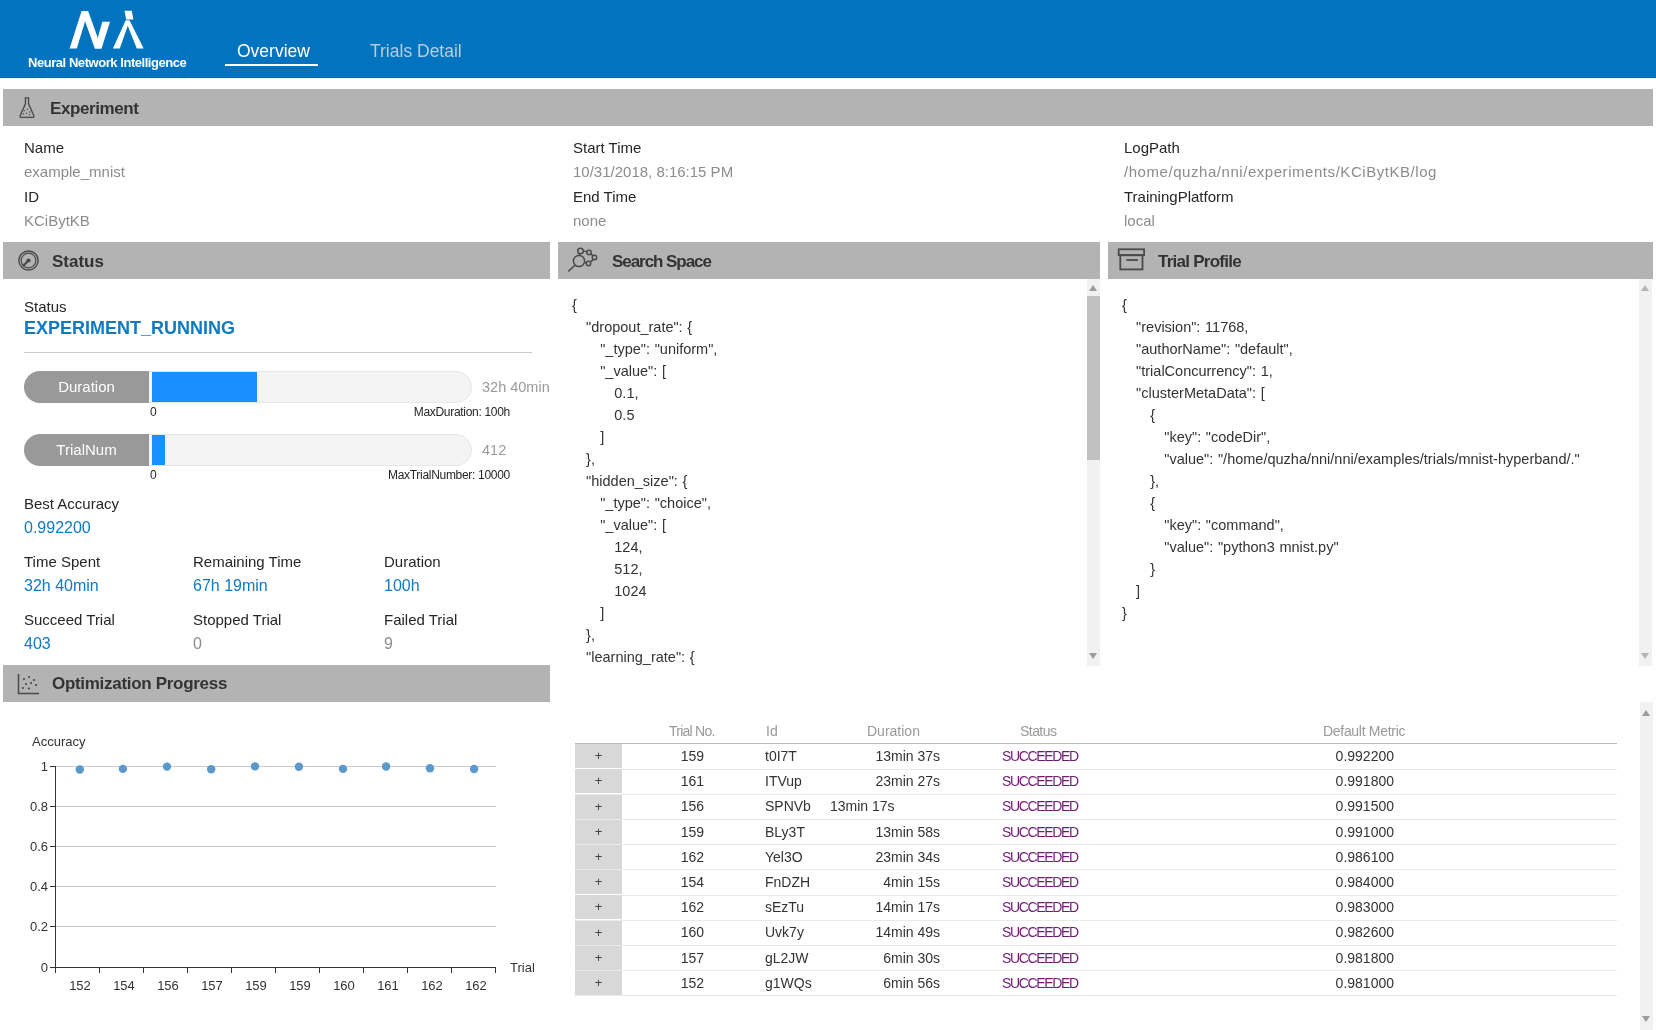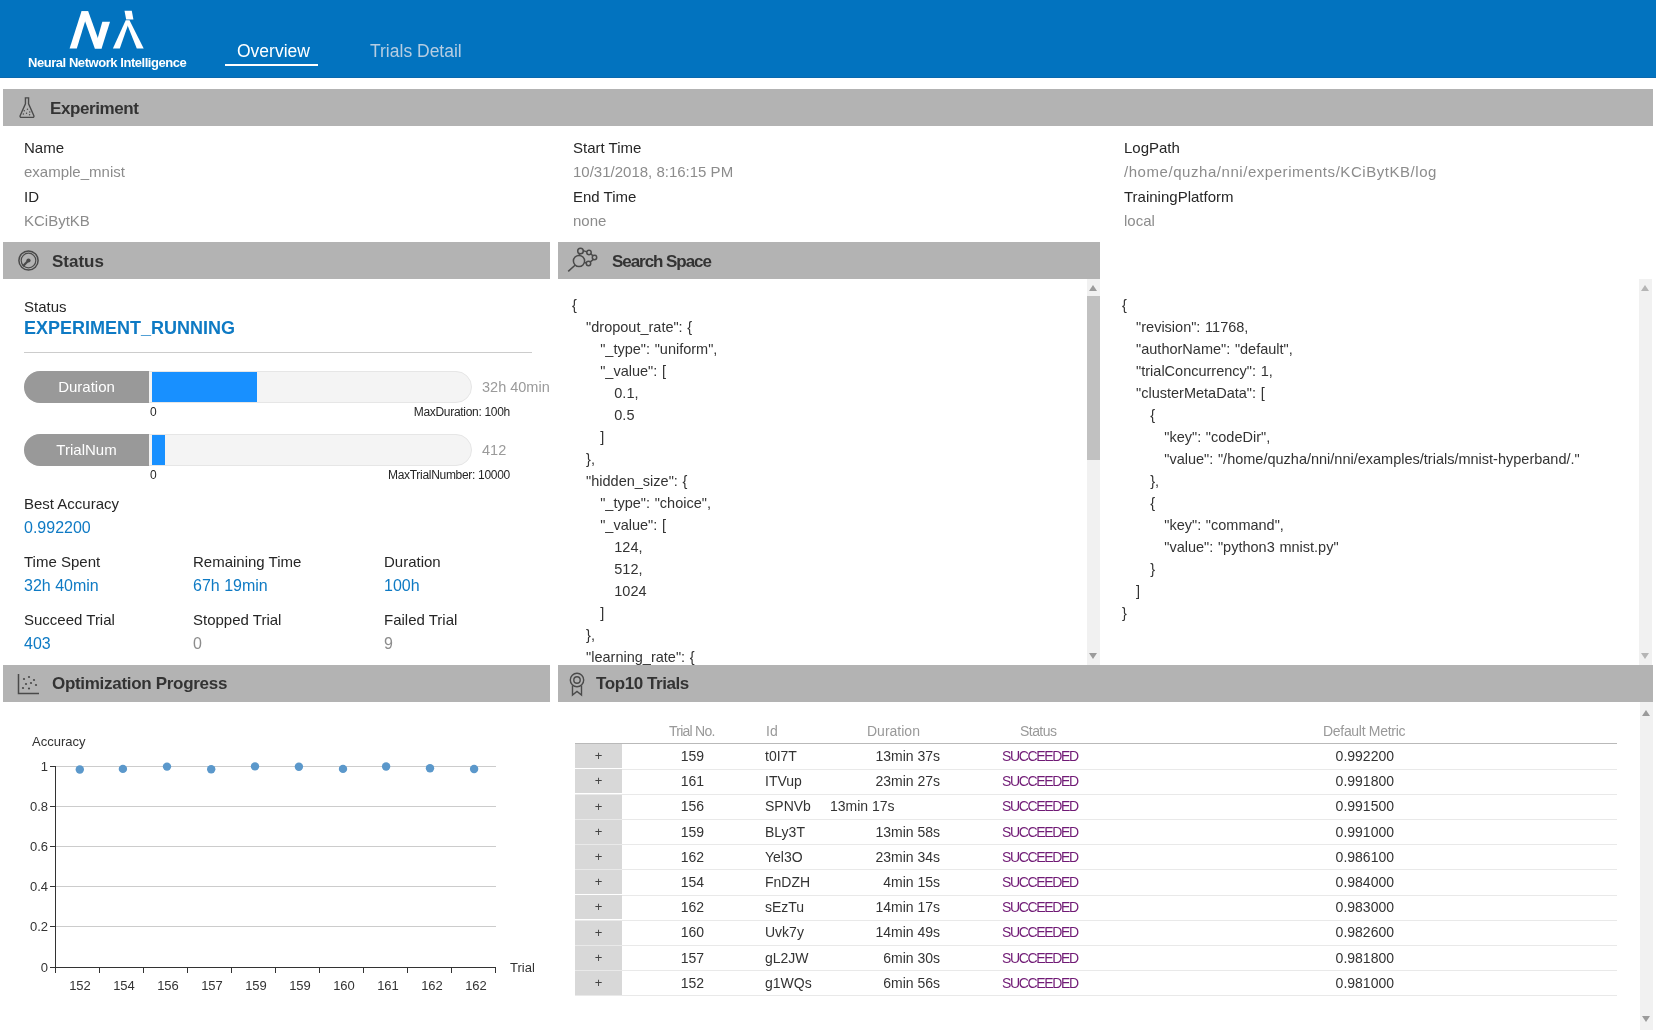--- a/index.html
+++ b/index.html
@@ -172,20 +172,28 @@
       ]
    },
    "learning_rate": {</div>
   <div class="abs" style="left:558px;top:666px;width:542px;height:3px;background:#fff"></div>
 
   <div class="sbar" style="left:1087px;top:278.5px;width:13px;height:387px"></div>
   <div class="sarrow" style="left:1089px;top:285px;border-left:4.5px solid transparent;border-right:4.5px solid transparent;border-bottom:6px solid #9b9b9b"></div>
   <div class="sthumb" style="left:1087px;top:296px;width:13px;height:164px"></div>
   <div class="sarrow" style="left:1089px;top:653px;border-left:4.5px solid transparent;border-right:4.5px solid transparent;border-top:6px solid #9b9b9b"></div>
 
+  <div class="hdr" style="left:1108px;top:241.5px;width:545px;height:37px;">
+    <svg style="left:9px;top:6.5px" width="28" height="23" viewBox="0 0 28 23" fill="none" stroke="#4a4a4a" stroke-width="1.8">
+      <rect x="1.7" y="1.3" width="25.4" height="5.9"></rect>
+      <rect x="3.3" y="7.2" width="22.2" height="14.2"></rect>
+      <line x1="9.3" y1="12" x2="20.9" y2="12"></line>
+    </svg>
+    <div class="ttl" style="left:50px;top:10px;letter-spacing:-0.75px">Trial Profile</div>
+  </div>
   <div class="json" style="left:1122px;top:294px">{
    "revision": 11768,
    "authorName": "default",
    "trialConcurrency": 1,
    "clusterMetaData": [
       {
          "key": "codeDir",
          "value": "/home/quzha/nni/nni/examples/trials/mnist-hyperband/."
       },
       {
@@ -263,28 +271,20 @@
     <circle cx="167.0" cy="66.6" r="4.2" fill="#5b98cb"></circle>
     <circle cx="211.2" cy="69.3" r="4.2" fill="#5b98cb"></circle>
     <circle cx="255.0" cy="66.4" r="4.2" fill="#5b98cb"></circle>
     <circle cx="298.9" cy="66.8" r="4.2" fill="#5b98cb"></circle>
     <circle cx="343.0" cy="68.9" r="4.2" fill="#5b98cb"></circle>
     <circle cx="386.1" cy="66.5" r="4.2" fill="#5b98cb"></circle>
     <circle cx="430.0" cy="68.3" r="4.2" fill="#5b98cb"></circle>
     <circle cx="474.1" cy="69.0" r="4.2" fill="#5b98cb"></circle>
     </svg>
 
-  <div class="hdr" style="left:558px;top:665px;width:1095px;height:37.4px;">
-    <svg style="left:10px;top:7px" width="18" height="25" viewBox="0 0 18 25" fill="none" stroke="#4a4a4a" stroke-width="1.4">
-      <circle cx="9" cy="8" r="6.7"></circle>
-      <circle cx="9" cy="8" r="3.2"></circle>
-      <path d="M4.5 13.5 V23 L9 19.5 L13.5 23 V13.5"></path>
-    </svg>
-    <div class="ttl" style="left:38px;top:9px;letter-spacing:-0.42px">Top10 Trials</div>
-  </div>
   <div class="th" style="left:669px;top:723px;letter-spacing:-0.75px">Trial No.</div>
   <div class="th" style="left:766px;top:723px">Id</div>
   <div class="th" style="left:867px;top:723px">Duration</div>
   <div class="th" style="left:1020px;top:723px;letter-spacing:-0.55px">Status</div>
   <div class="th" style="left:1323px;top:723px;letter-spacing:-0.3px">Default Metric</div>
   <div class="rowline" style="top:743px;background:#b9b9b9"></div>
   <div class="plus" style="top:744px">+</div>
   <div class="td" style="left:640px;top:748px;width:64px;text-align:right">159</div>
   <div class="td" style="left:765px;top:748px">t0I7T</div>
   <div class="td" style="left:830px;top:748px;width:110px;text-align:right">13min 37s</div>

